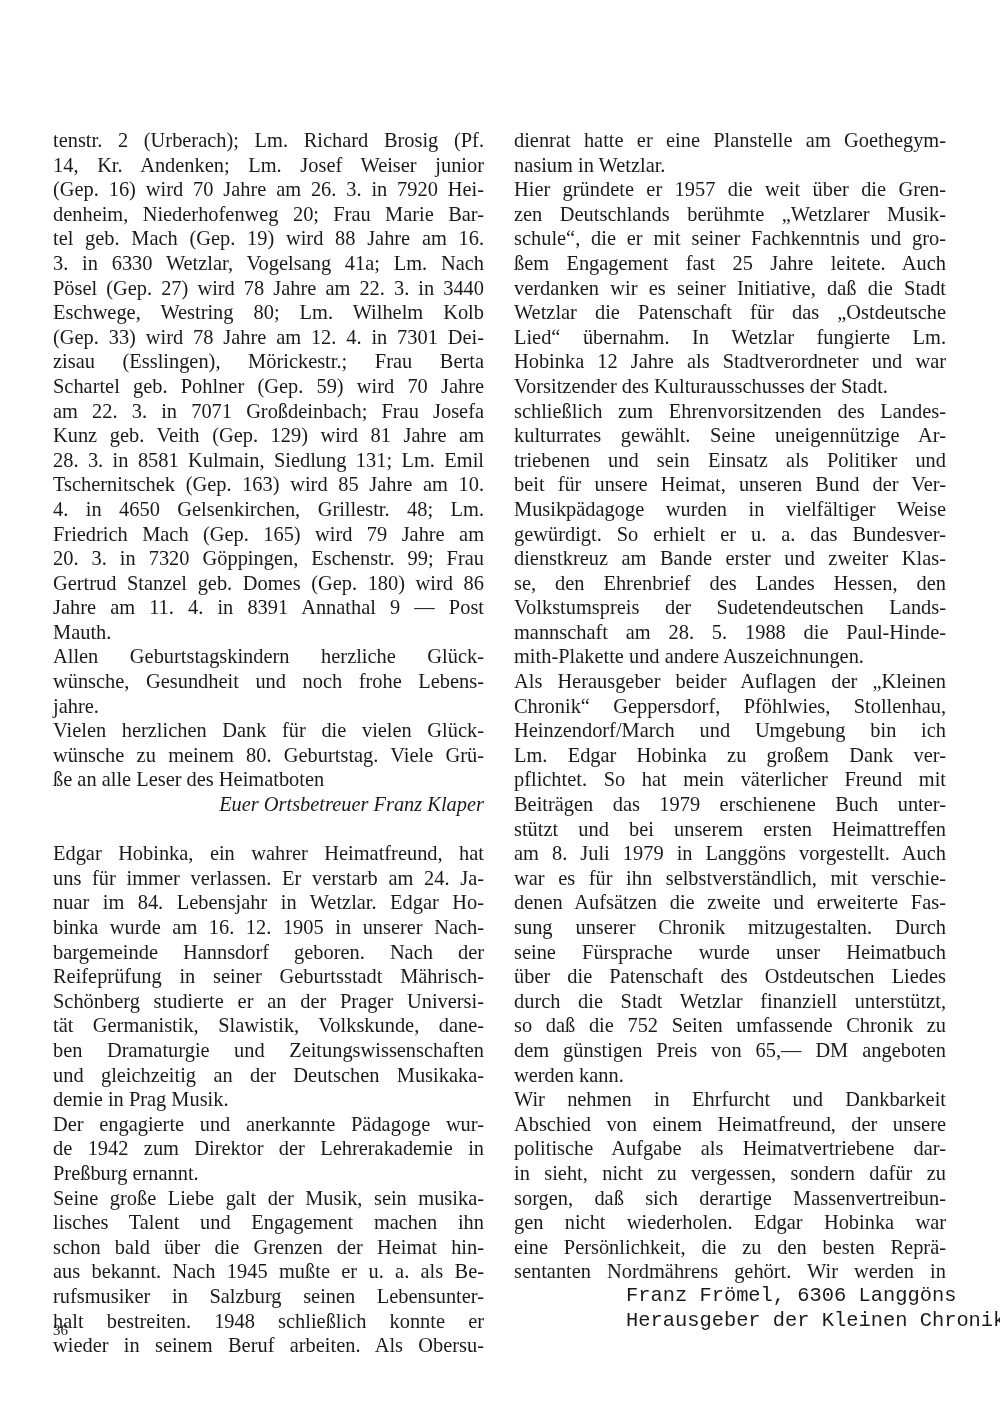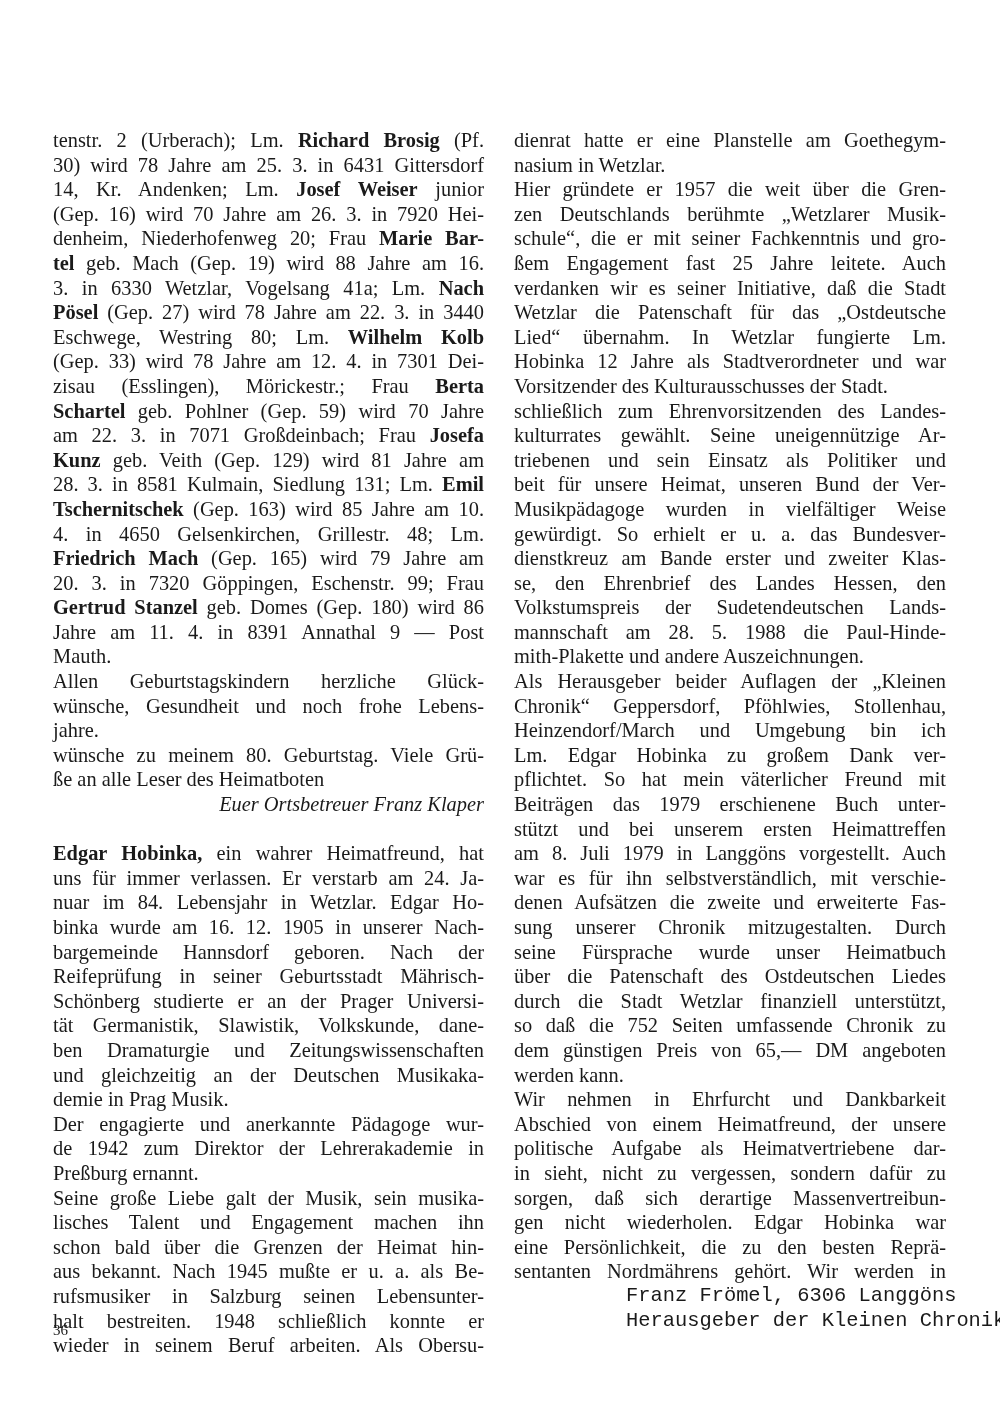--- a/index.html
+++ b/index.html
@@ -7,31 +7,30 @@
          font-family: "Liberation Serif", "DejaVu Serif", serif; color: #1a1a1a; }
   .col { position: absolute; top: 128px; }
   .col-left { left: 53px; width: 431px; }
   .col-right { left: 514px; width: 432px; }
   .line { display: block; height: 24.6px; line-height: 24.6px; font-size: 20.4px;
           white-space: nowrap; text-align: justify; text-align-last: justify; }
   .line.last { text-align-last: left; font-family: Liberation Serif, serif; }
   .line.right { text-align: right; text-align-last: right; }
   .line.sig { padding-left: 112px; text-align-last: left; font-family: Liberation Mono, monospace; }
   .gap { display: block; height: 24.6px; }
-  b { font-weight: bold; }
+  b { font-weight: normal; }
   i { font-style: italic; }
   .page-num { position: absolute; left: 53px; top: 1318px; font-size: 15px; line-height: 24px; }
 </style>
 </head>
 <body>
 
 <div class="col col-left">
   <div>
       <span class="line"><span>tenstr. 2 (Urberach); Lm. </span><b>Richard Brosig</b><span> (Pf.</span></span>
-      <span class="line"><span>30) wird 78 Jahre am 25. 3. in 6431 Gittersdorf</span></span>
       <span class="line"><span>14, Kr. Andenken; Lm. </span><b>Josef Weiser</b><span> junior</span></span>
       <span class="line"><span>(Gep. 16) wird 70 Jahre am 26. 3. in 7920 Hei-</span></span>
       <span class="line"><span>denheim, Niederhofenweg 20; Frau </span><b>Marie Bar-</b></span>
       <span class="line"><b>tel</b><span> geb. Mach (Gep. 19) wird 88 Jahre am 16.</span></span>
       <span class="line"><span>3. in 6330 Wetzlar, Vogelsang 41a; Lm. </span><b>Nach</b></span>
       <span class="line"><b>Pösel</b><span> (Gep. 27) wird 78 Jahre am 22. 3. in 3440</span></span>
       <span class="line"><span>Eschwege, Westring 80; Lm. </span><b>Wilhelm Kolb</b></span>
       <span class="line"><span>(Gep. 33) wird 78 Jahre am 12. 4. in 7301 Dei-</span></span>
       <span class="line"><span>zisau (Esslingen), Mörickestr.; Frau </span><b>Berta</b></span>
       <span class="line"><b>Schartel</b><span> geb. Pohlner (Gep. 59) wird 70 Jahre</span></span>
@@ -45,20 +44,21 @@
       <span class="line"><b>Gertrud Stanzel</b><span> geb. Domes (Gep. 180) wird 86</span></span>
       <span class="line"><span>Jahre am 11. 4. in 8391 Annathal 9 — Post</span></span>
       <span class="line last"><span>Mauth.</span></span>
     </div>
   <div>
       <span class="line">Allen Geburtstagskindern herzliche Glück-</span>
       <span class="line">wünsche, Gesundheit und noch frohe Lebens-</span>
       <span class="line last">jahre.</span>
     </div>
   <div>
+      <span class="line">Vielen herzlichen Dank für die vielen Glück-</span>
       <span class="line">wünsche zu meinem 80. Geburtstag. Viele Grü-</span>
       <span class="line last">ße an alle Leser des Heimatboten</span>
     </div>
   <span class="line right"><i>Euer Ortsbetreuer Franz Klaper</i></span>
   <span class="gap"></span>
   <div>
       <span class="line"><b>Edgar Hobinka,</b><span> ein wahrer Heimatfreund, hat</span></span>
       <span class="line"><span>uns für immer verlassen. Er verstarb am 24. Ja-</span></span>
       <span class="line"><span>nuar im 84. Lebensjahr in Wetzlar. Edgar Ho-</span></span>
       <span class="line"><span>binka wurde am 16. 12. 1905 in unserer Nach-</span></span>

